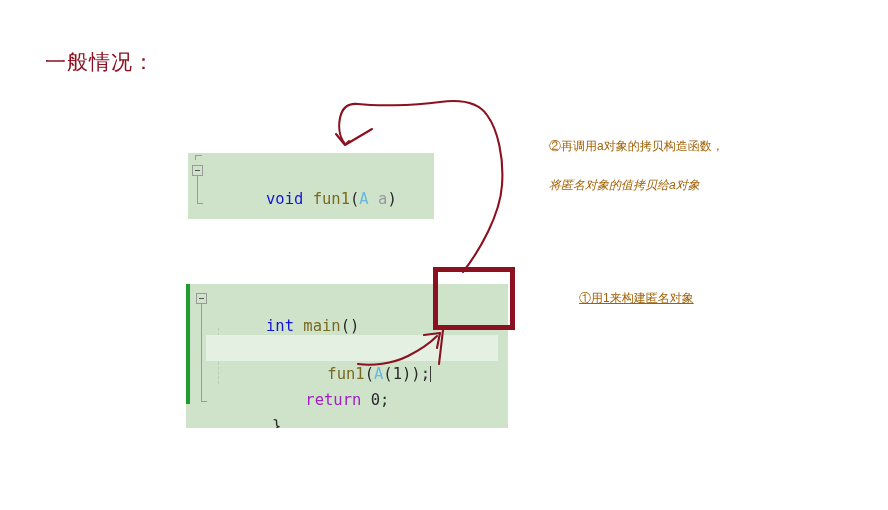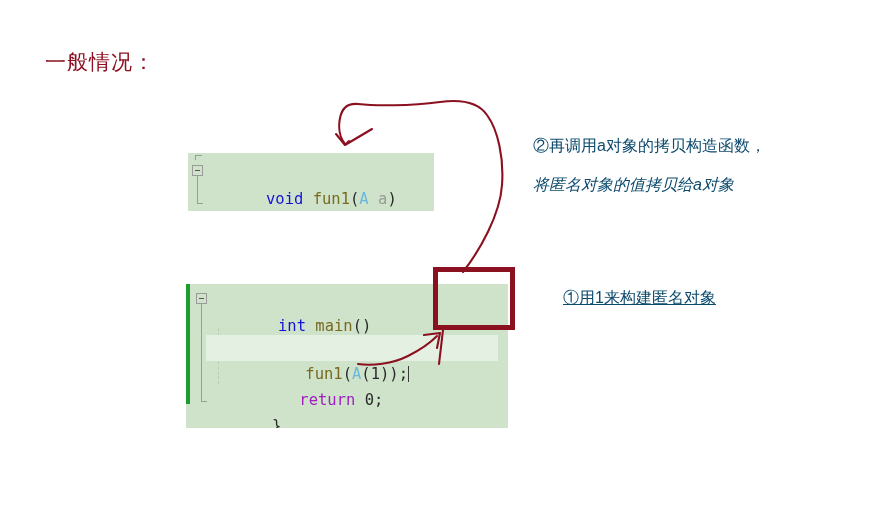--- a/index.html
+++ b/index.html
@@ -106,42 +106,43 @@
     display: inline-block;
     width: 1px;
     height: 16px;
     background: #3a3a3a;
     vertical-align: -3px;
   }
 
   
   .annotation {
     position: absolute;
-    color: #0c4a6e;
-    font-size: 16px;
+    color: #a16207;
+    font-size: 12px;
     white-space: nowrap;
     line-height: 30px;
+    margin-left: 16px;
   }
   #overlay-svg {
     position: absolute;
     left: 0;
     top: 0;
     width: 888px;
     height: 510px;
     pointer-events: none;
   }
 </style>
 </head>
 <body>
 
 <div id="screen">
 
   <div id="page-heading">一般情况：</div>
 
-  <div class="code-block" id="block-fun1" style="left:188px; top:153px; width:246px; height:58px;">
+  <div class="code-block" id="block-fun1" style="left:188px; top:153px; width:246px; height:66px;">
     <div class="fold-stub" style="left:7px; top:2px; width:7px;"></div>
     <div class="fold-stub" style="left:7px; top:2px; width:1px; height:5px;"></div>
 
     <div class="fold-box" style="left:4px; top:12px;"></div>
     <div class="fold-guide" style="left:9px; top:23px; height:27px;"></div>
     <div class="fold-foot" style="left:9px; top:50px;"></div>
 
     <div class="code-line" style="top:7px; height:26px; position:absolute; left:0; right:0;">
       <span class="tok-kw">void</span><span class="tok-plain"> </span><span class="tok-fn">fun1</span><span class="tok-punct">(</span><span class="tok-type">A</span><span class="tok-plain"> </span><span class="tok-param">a</span><span class="tok-punct">)</span>
     </div>
@@ -155,33 +156,33 @@
   <div class="code-block" id="block-main" style="left:186px; top:284px; width:322px; height:144px;">
 
     <div class="change-bar" style="left:0; top:0; width:4px; height:120px;"></div>
 
     <div class="fold-box" style="left:10px; top:9px;"></div>
     <div class="fold-guide" style="left:15px; top:20px; height:97px;"></div>
     <div class="fold-foot" style="left:15px; top:117px;"></div>
 
     <div class="indent-guide" style="left:32px; top:44px; height:56px;"></div>
 
-    <div class="code-line" style="top:3px; height:26px; position:absolute; left:0; right:0; padding-left:36px;">
+    <div class="code-line" style="top:3px; height:26px; position:absolute; left:0; right:0; padding-left:24px;">
       <span class="tok-kw">int</span><span class="tok-plain"> </span><span class="tok-fn">main</span><span class="tok-punct">()</span>
     </div>
 
     <div class="code-line" style="top:29px; height:26px; position:absolute; left:0; right:0; padding-left:30px;">
       <span class="tok-punct">{</span>
     </div>
 
-    <div class="code-line current" style="top:51px; height:26px; position:absolute; left:20px; right:10px; padding-left:6px;">
+    <div class="code-line current" style="top:51px; height:26px; position:absolute; left:20px; right:10px; padding-left:28px;">
       <span class="tok-plain">    </span><span class="tok-fn">fun1</span><span class="tok-punct">(</span><span class="tok-type">A</span><span class="tok-punct">(</span><span class="tok-num">1</span><span class="tok-punct">));</span><span class="caret"></span>
     </div>
 
-    <div class="code-line" style="top:77px; height:26px; position:absolute; left:0; right:0; padding-left:20px;">
+    <div class="code-line" style="top:77px; height:26px; position:absolute; left:0; right:0; padding-left:26px;">
       <span class="tok-plain">    </span><span class="tok-ctrl">return</span><span class="tok-plain"> </span><span class="tok-num">0</span><span class="tok-punct">;</span>
     </div>
 
     <div class="code-line" style="top:103px; height:26px; position:absolute; left:0; right:0; padding-left:30px;">
       <span class="tok-punct">}</span>
     </div>
   </div>
 
   <svg id="overlay-svg" viewBox="0 0 888 510">
 

